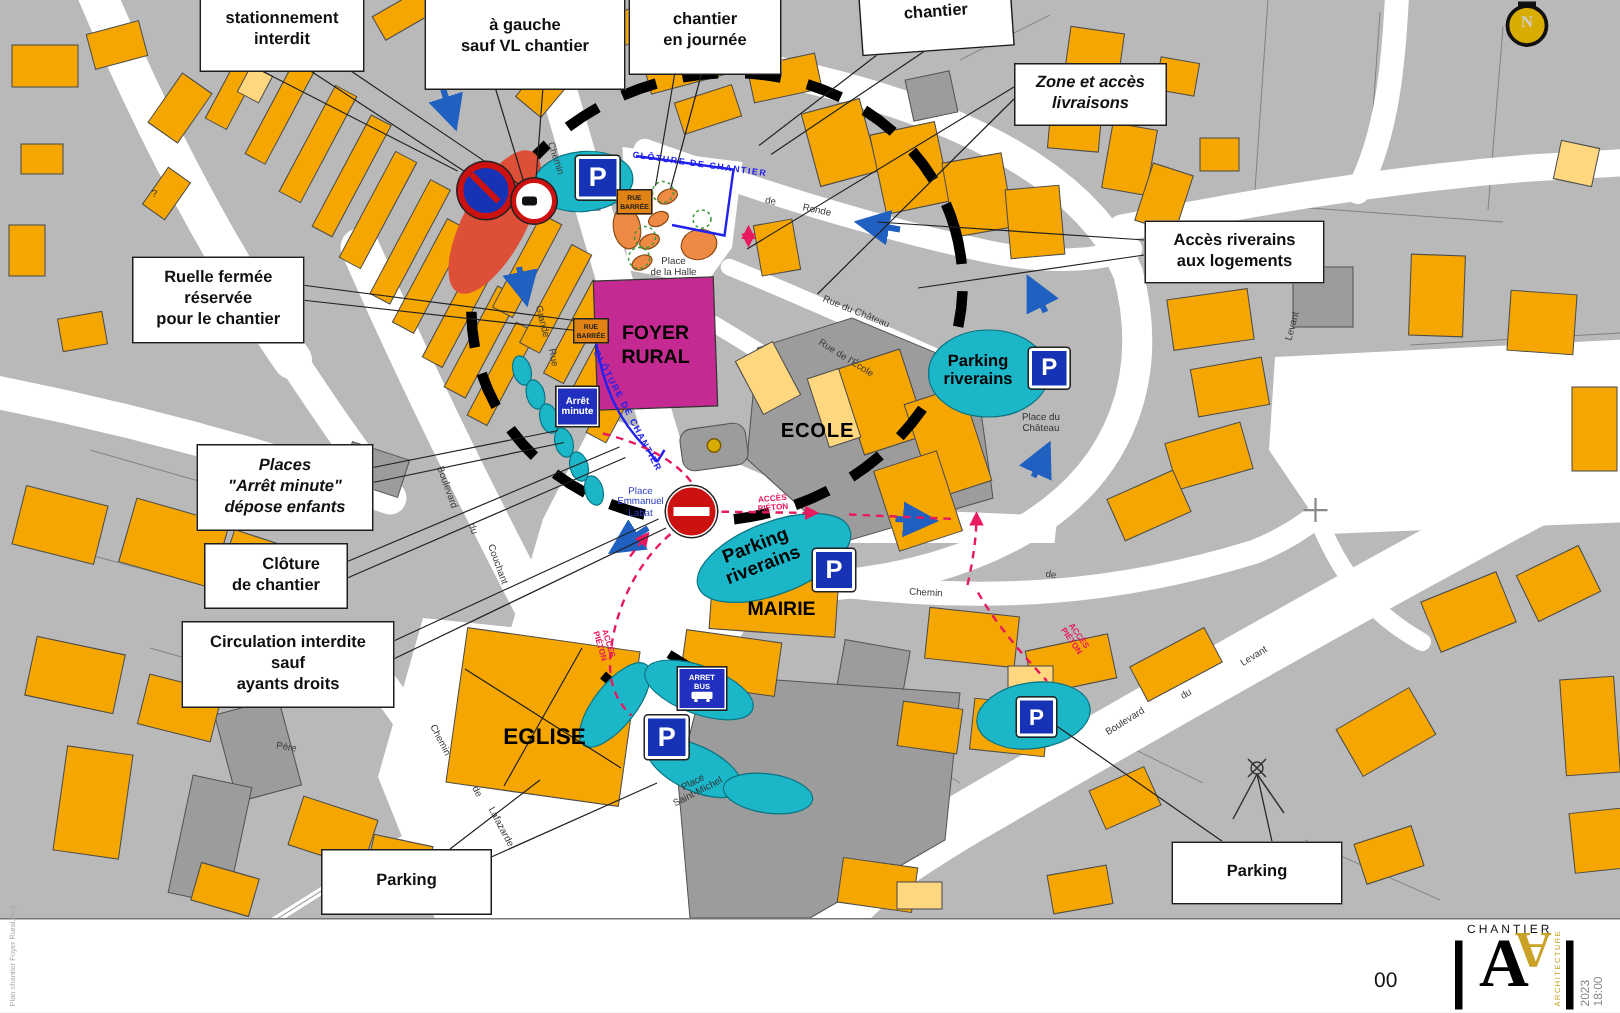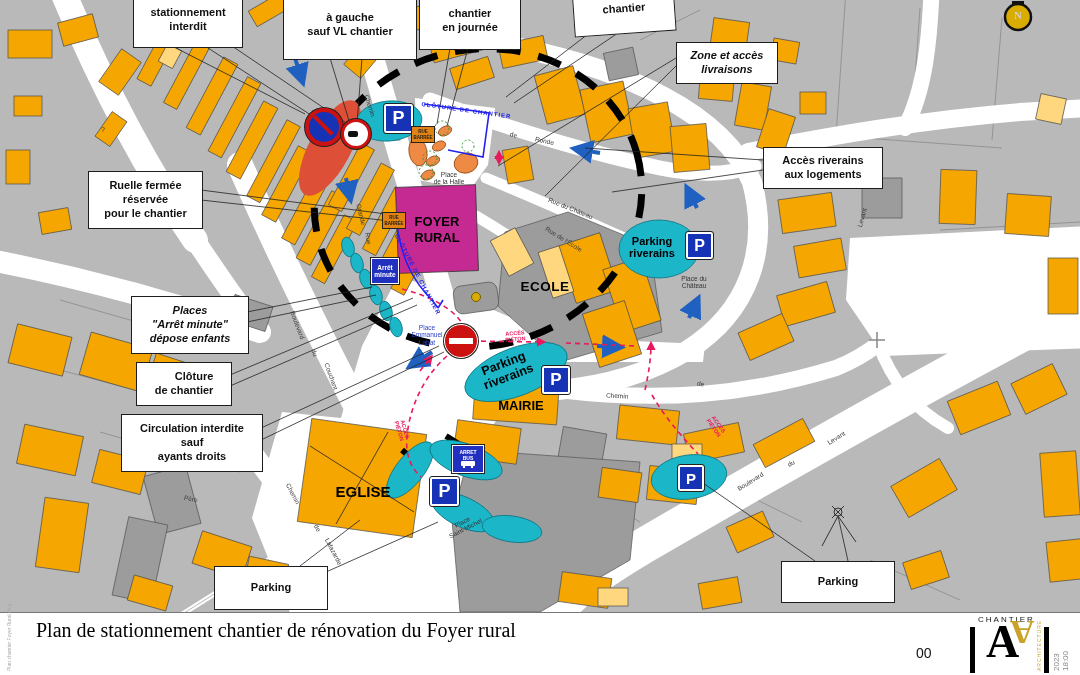--- a/index.html
+++ b/index.html
@@ -387,21 +387,20 @@
   <div class="callout" style="left:136px;top:362px;width:94px;height:42px;text-align:right;">Clôture
 de chantier</div>
   <div class="callout" style="left:121px;top:414px;width:140px;height:56px;">Circulation interdite
 sauf
 ayants droits</div>
   <div class="callout" style="left:214px;top:566px;width:112px;height:42px;">Parking</div>
   <div class="callout" style="left:781px;top:561px;width:112px;height:40px;">Parking</div>
 
   <div class="footer">
     <div class="abs vtext" style="left:6px;top:58px;font-size:5px;color:#aaa;">Plan chantier Foyer Rural.dwg</div>
-    <div class="abs" style="left:36px;top:6px;font-family:'Liberation Serif',serif;font-size:20px;color:#000;">Plan de stationnement chantier de rénovation du Foyer rural</div>
     <div class="abs" style="left:916px;top:32px;font-size:14px;color:#111;">00</div>
     <div class="abs" style="left:978px;top:2px;font-size:8px;letter-spacing:2px;color:#111;">CHANTIER</div>
     <div class="abs" style="left:970px;top:14px;width:5px;height:46px;background:#000;"></div>
     <div class="abs" style="left:1044px;top:14px;width:5px;height:46px;background:#000;"></div>
     <div class="abs" style="left:986px;top:6px;font-family:'Liberation Serif',serif;font-size:46px;font-weight:bold;color:#000;line-height:1;">A</div>
     <div class="abs" style="left:1010px;top:2px;font-family:'Liberation Serif',serif;font-size:34px;font-weight:bold;color:#c9a227;line-height:1;transform:rotate(180deg);">A</div>
     <div class="abs vtext" style="left:1036px;top:58px;font-size:5px;letter-spacing:1px;color:#c9a227;">ARCHITECTURE</div>
     <div class="abs vtext" style="left:1052px;top:58px;font-size:8px;color:#8a8a8a;">2023 18:00</div>
   </div>
 

